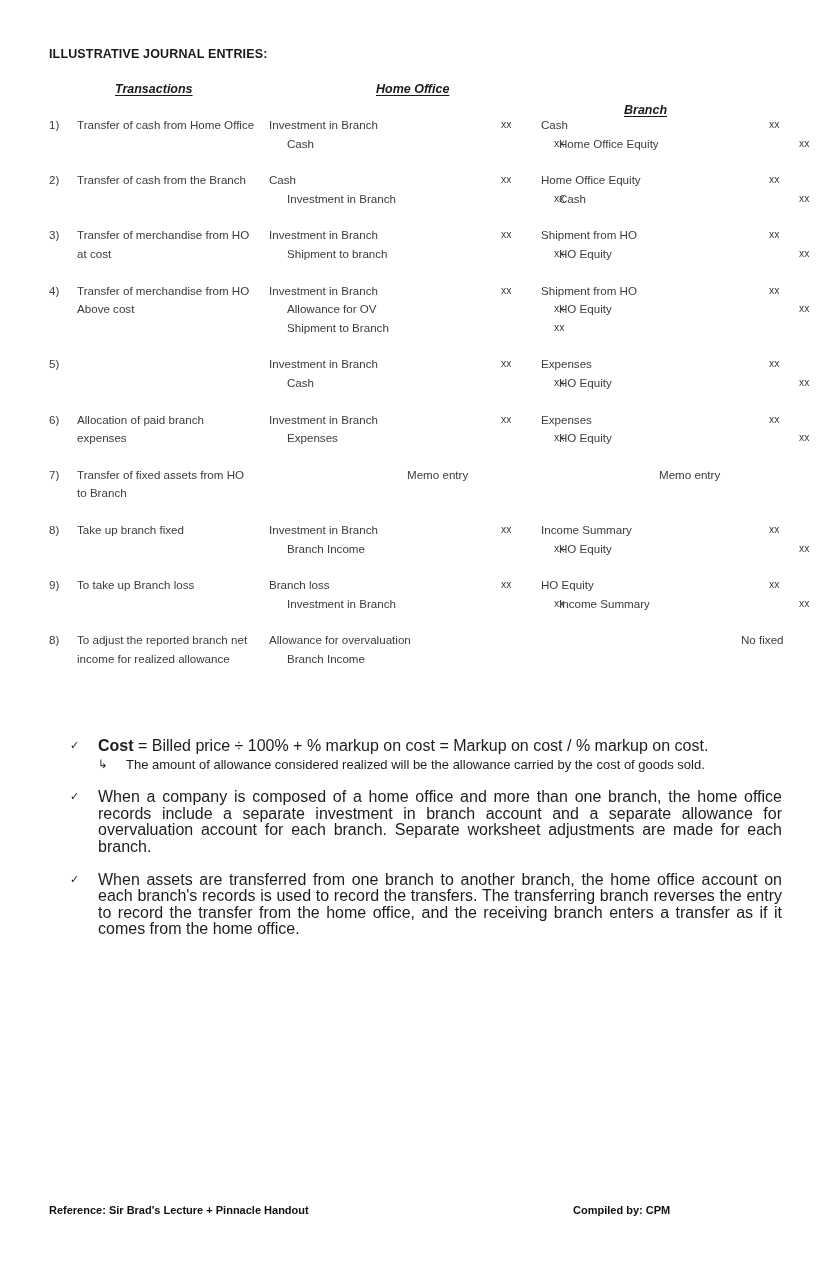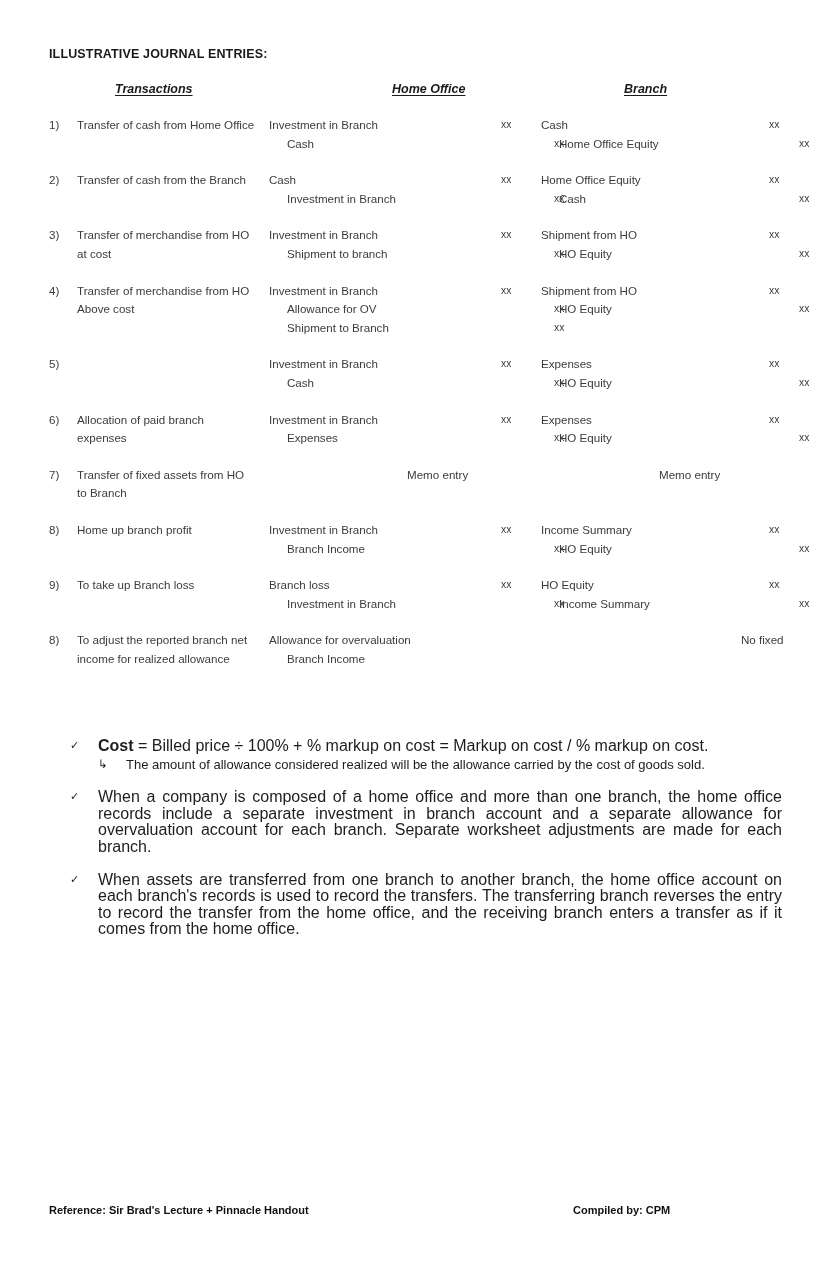--- a/index.html
+++ b/index.html
@@ -46,22 +46,22 @@
     position: absolute;
     font-size: 12.5px;
     font-weight: bold;
     color: #1a1a1a;
     text-decoration: underline;
     text-underline-offset: 2px;
     white-space: nowrap;
     font-style: italic;
   }
   .ch-transactions { left: 66px; }
-  .ch-homeoffice   { left: 322px; padding-left: 21px; }
-  .ch-branch       { left: 575px; }
+  .ch-homeoffice   { left: 306px; padding-left: 21px; }
+  .ch-branch       { left: 575px; margin-top: 21px; }
 
   
   .journal {
     position: absolute;
     left: 49px;
     top: 116px;
     width: 760px;
   }
   .jrow {
     position: relative;
@@ -400,21 +400,21 @@
         <div class="entries ho">
           <div class="memo right">Memo entry</div>
         </div>
         <div class="entries branch">
           <div class="memo right">Memo entry</div>
         </div>
       </div>
       <div class="jrow" style="height: 37.2px;">
         <div class="txn">
           <span class="num">8)</span>
-          <span class="txt">Home up branch profit</span>
+          <span class="txt">Take up branch fixed</span>
         </div>
         <div class="entries ho">
           <div class="eline">
             <span class="acct">Investment in Branch</span>
             <span class="amt dr">xx</span>
           </div>
           <div class="eline">
             <span class="acct credit">Branch Income</span>
             <span class="amt cr">xx</span>
           </div>

